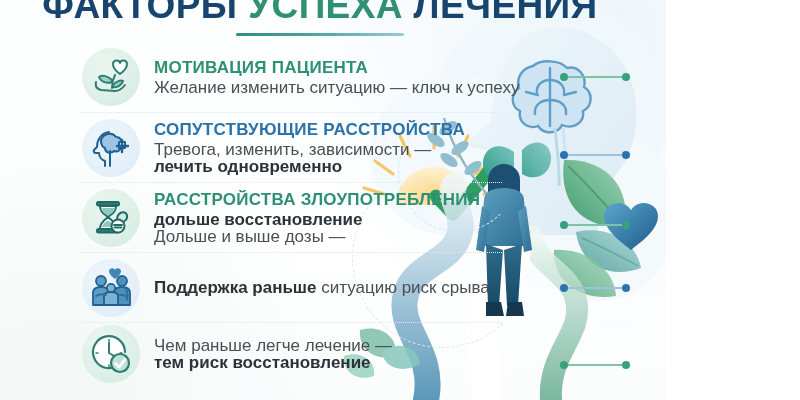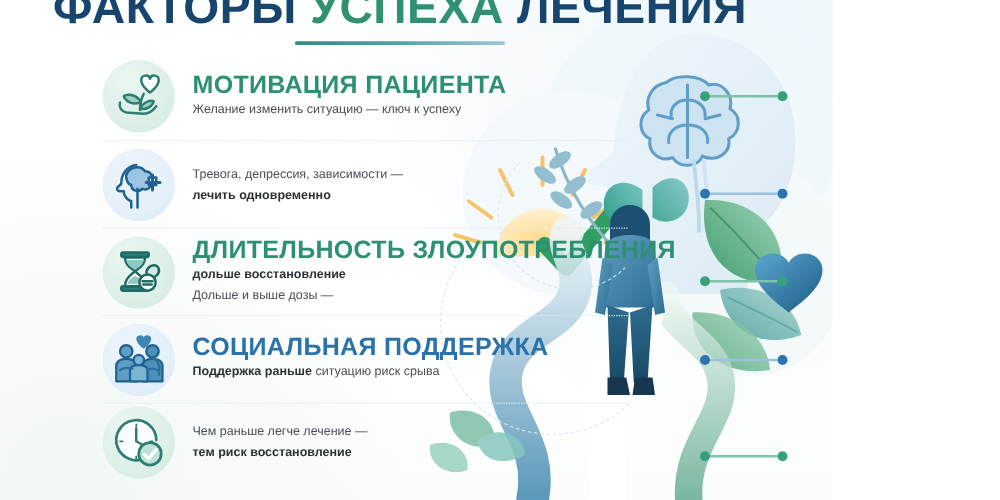--- a/index.html
+++ b/index.html
@@ -60,28 +60,28 @@
     width:58px; height:58px; border-radius:50%;
     display:flex; align-items:center; justify-content:center;
     margin-right:14px;
   }
   .badge.green { background:radial-gradient(circle at 36% 30%, #eaf6f1 0%, #dcefe7 65%, #cfe8dd 100%); }
   .badge.blue  { background:radial-gradient(circle at 36% 30%, #eef5fb 0%, #e3eff9 65%, #d9eaf6 100%); }
   .badge svg { display:block; }
 
   .txt { flex:1 1 auto; min-width:0; }
   .heading {
-    font-size:20px; font-weight:bold; letter-spacing:.25px;
+    font-size:17px; font-weight:bold; letter-spacing:.25px;
     line-height:18px; white-space:nowrap;
     margin-bottom:2px;
   }
   .h-green { color:#2e9073; }
   .h-blue  { color:#2a72a8; }
   .sub {
-    font-size:10px; color:#4a4f55; line-height:17px;
+    font-size:17px; color:#4a4f55; line-height:17px;
     white-space:nowrap;
   }
   .sub b { font-weight:bold; color:#2b3238;margin-top:46px; }
 
   
   .conn {
     position:absolute; right:-128px;
     display:flex; align-items:center;
     height:8px;
   }
@@ -287,21 +287,22 @@
           <g fill="none" stroke="#1f6191" stroke-width="2" stroke-linecap="round" stroke-linejoin="round">
             <path d="M20 6 C12 7 8 14 8 21 L5 24 C4 25 5 27 7 27 L10 27 C10 31 13 34 16 35 L16 40"></path>
             <path d="M13 12 C16 7 24 6 27 11 C32 11 34 16 31 19 C33 23 29 27 25 25 C22 28 16 27 16 22 C12 21 11 14 13 12 Z" fill="#9dc4e2"></path>
             <path d="M21 25 C21 31 21 36 21 40"></path>
             <path d="M30 22 L36 22 L36 16 L30 16 Z" fill="#ffffff"></path>
             <path d="M33 14 L33 26 M28 20 L39 20" stroke-width="2.4"></path>
           </g>
         </svg>
       </div>
       <div class="txt">
-        <div class="sub"><span>Тревога, депрессия, зависимости —</span></div>
+        <div class="heading h-blue">СОПУТСТВУЮЩИЕ РАССТРОЙСТВА</div>
+        <div class="sub"><span>Тревога, изменить, зависимости —</span></div>
         <div class="sub"><b>лечить одновременно</b></div>
       </div>
       <div class="conn blue" style="top:38px;">
         <span class="dot"></span>
         <span class="bar"></span>
         <span class="dot"></span>
       </div>
     </div>
 
     <div class="row">
@@ -313,21 +314,21 @@
             <path d="M11 10 C11 18 19 20 19 21 C19 22 11 25 11 33 L27 33 C27 25 19 22 19 21 C19 20 27 18 27 10 Z" fill="#ffffff"></path>
             <path d="M12 12 L26 12 C26 16 20 19 19 20 C18 19 12 16 12 12 Z" fill="#8fc9bf" stroke="none"></path>
             <path d="M13 31 C14 27 18 25 19 25 C20 25 24 27 25 31 Z" fill="#8fc9bf" stroke="none"></path>
             <path d="M30 18 C33 15 37 16 38 19 C39 23 35 27 31 26 C28 25 27 21 30 18 Z" fill="#cfe9e3"></path>
             <circle cx="29" cy="30" r="6.5" fill="#ffffff"></circle>
             <path d="M25 29 L33 29 M25.6 31.5 L32.4 31.5"></path>
           </g>
         </svg>
       </div>
       <div class="txt">
-        <div class="heading h-green">ДЛИТЕЛЬНОСТЬ ЗЛОУПОТРЕБЛЕНИЯ</div>
+        <div class="heading h-green">РАССТРОЙСТВА ЗЛОУПОТРЕБЛЕНИЯ</div>
         <div class="sub"><b>дольше восстановление</b></div>
         <div class="sub"><span>Дольше и выше дозы —</span></div>
       </div>
       <div class="conn green" style="top:38px;">
         <span class="dot"></span>
         <span class="bar"></span>
         <span class="dot"></span>
       </div>
     </div>
 
@@ -342,21 +343,20 @@
             <path d="M25 39 L25 27 C25 23 28 21 33 21 C38 21 41 23 41 27 L41 39 Z" fill="#4c90bb"></path>
             <path d="M33 20 C38 22 39 28 38 34" stroke="#2b6f9e"></path>
             <circle cx="22" cy="22" r="4.2" fill="#79b4d4"></circle>
             <path d="M15 39 L15 30 C15 27 18 26 22 26 C26 26 29 27 29 30 L29 39 Z" fill="#79b4d4"></path>
             <path d="M7 30 C10 28 14 28 17 29" stroke="#2b6f9e"></path>
             <path d="M29 30 C32 28 36 29 38 31" stroke="#2b6f9e"></path>
           </g>
         </svg>
       </div>
       <div class="txt">
-        <div class="heading h-blue">СОЦИАЛЬНАЯ ПОДДЕРЖКА</div>
         <div class="sub"><b>Поддержка раньше</b><span> ситуацию риск срыва</span></div>
       </div>
       <div class="conn blue" style="top:31px;">
         <span class="dot"></span>
         <span class="bar"></span>
         <span class="dot"></span>
       </div>
     </div>
 
     <div class="row compact">

